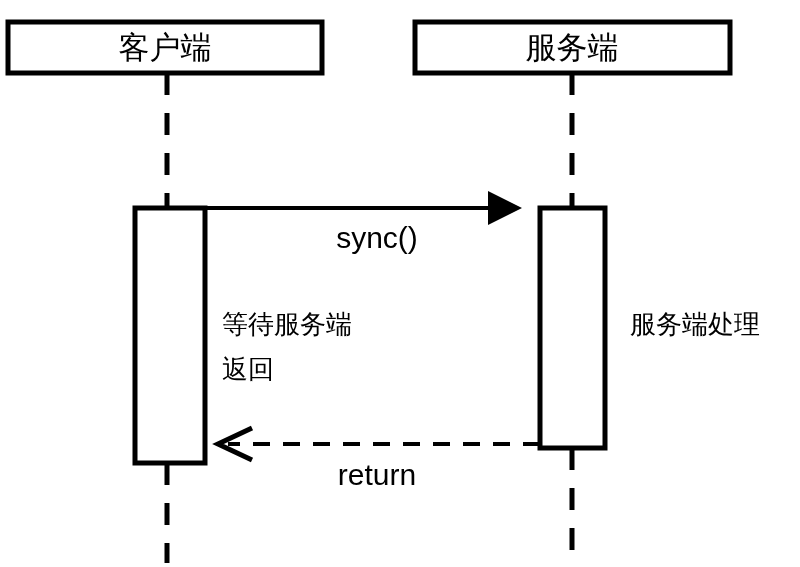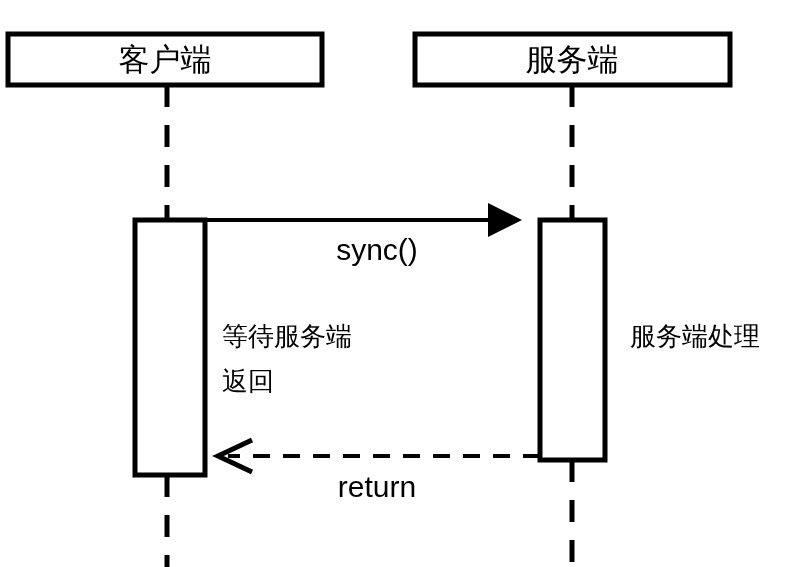--- a/index.html
+++ b/index.html
@@ -13,21 +13,20 @@
     position: relative;
     overflow: hidden;
     font-family: "Liberation Sans", "DejaVu Sans", sans-serif;
   }
   #diagram-root {
     position: absolute;
     left: 0;
     top: 0;
     width: 800px;
     height: 402px;
-    margin-top: 12px;
   }
   svg.diagram-canvas {
     display: block;
     width: 800px;
     height: 567px;
   }
   .participant-box {
     fill: #ffffff;
     stroke: #000000;
     stroke-width: 5;

